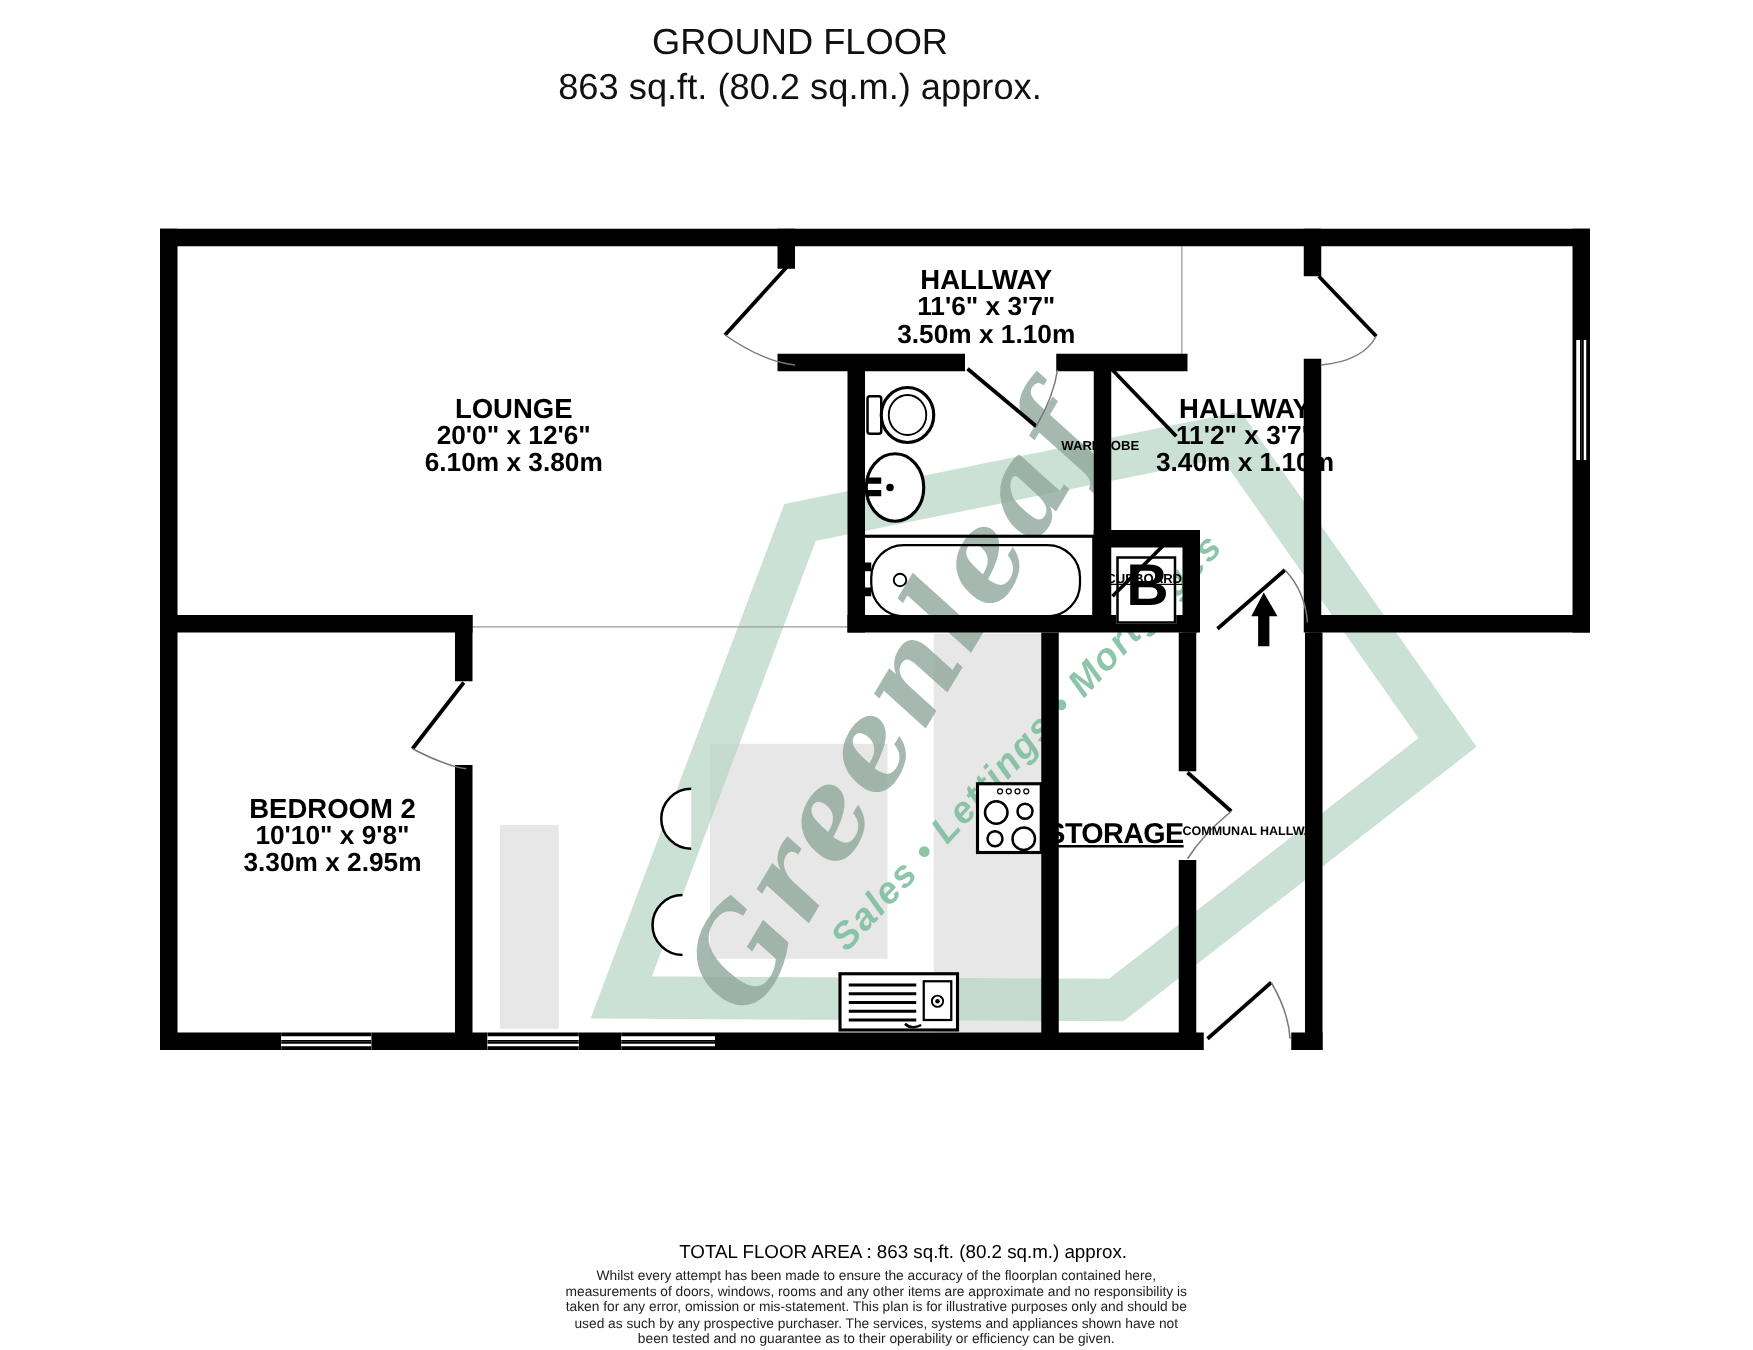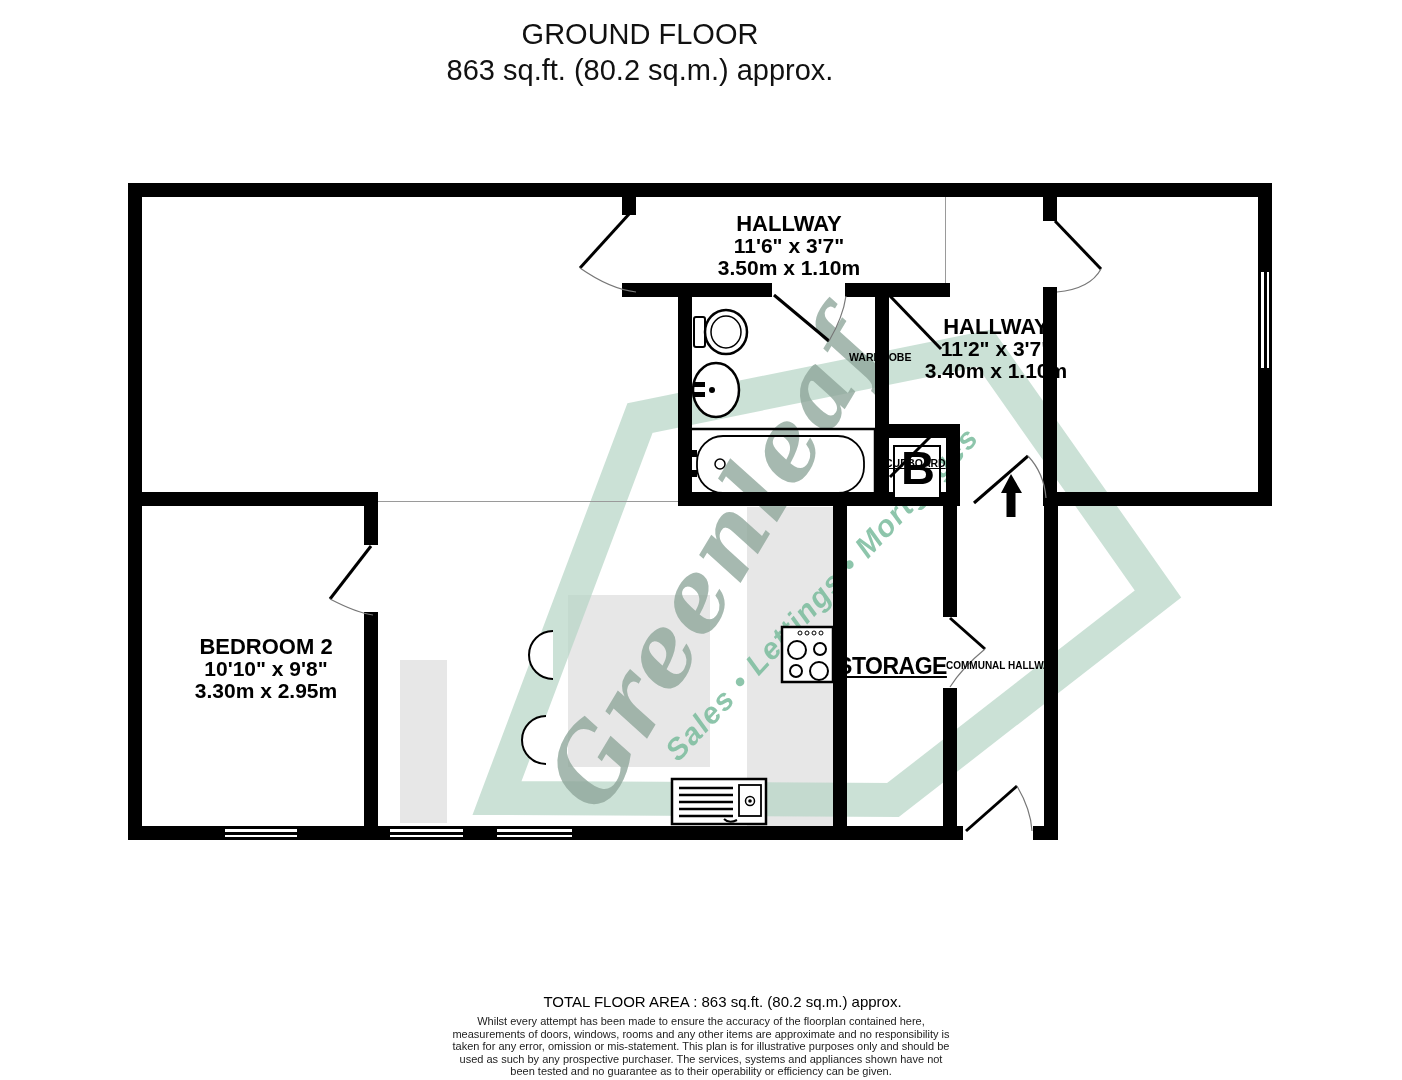--- a/index.html
+++ b/index.html
@@ -175,20 +175,25 @@
 
     <path d="M1011,474 L1022,493 L1015.5,493 L1015.5,517 L1006.5,517 L1006.5,493 L1001,493 Z" fill="#000"></path>
   </svg>
 
   <div class="room-label" style="left:789px;top:213px;">
     <div class="rname">HALLWAY</div>
     <div class="rdim">11'6"  x 3'7"</div>
     <div class="rdim">3.50m  x 1.10m</div>
   </div>
 
+  <div class="room-label" style="left:411px;top:316px;">
+    <div class="rname">LOUNGE</div>
+    <div class="rdim">20'0"  x 12'6"</div>
+    <div class="rdim">6.10m  x 3.80m</div>
+  </div>
 
 
   <div class="room-label" style="left:996px;top:316px;">
     <div class="rname">HALLWAY</div>
     <div class="rdim">11'2"  x 3'7"</div>
     <div class="rdim">3.40m  x 1.10m</div>
   </div>
 
 
   <div class="room-label" style="left:266px;top:636px;">

